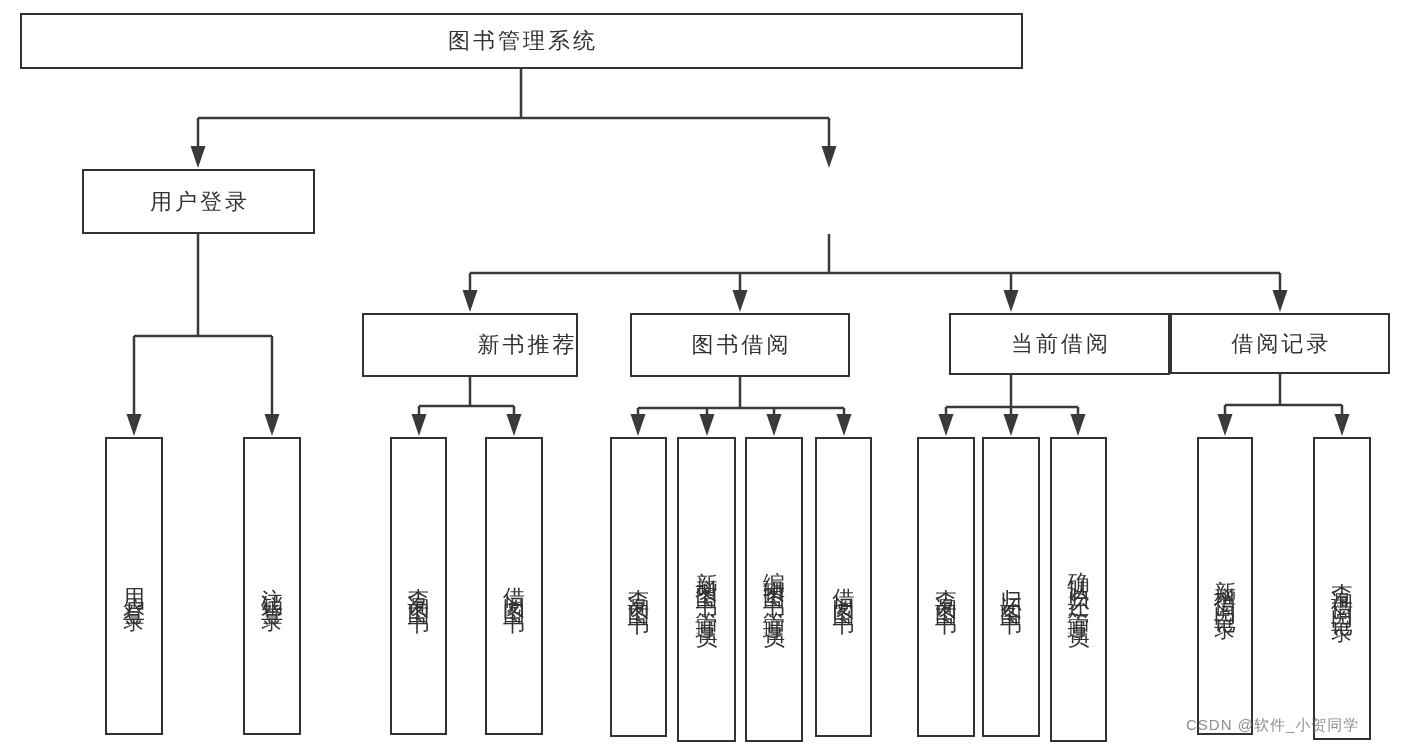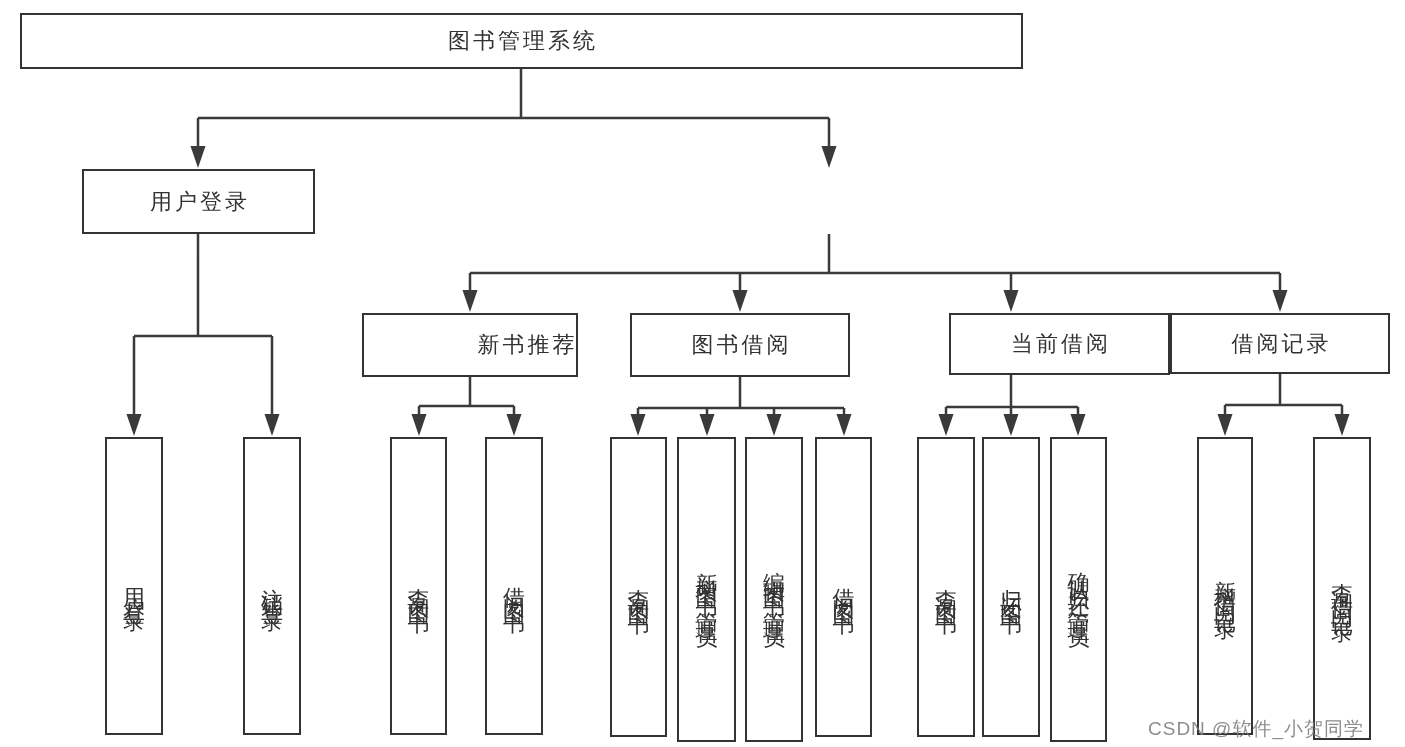--- a/index.html
+++ b/index.html
@@ -35,23 +35,23 @@
   }
   .leaf .v-label {
     writing-mode: vertical-rl;
     font-size: 22px;
     line-height: 1;
     letter-spacing: 8px;
     white-space: nowrap;
   }
   #watermark {
     position: absolute;
-    left: 1148px;
+    left: 1186px;
     top: 716px;
-    font-size: 19px;
+    font-size: 15px;
     color: rgba(125, 125, 125, 0.88);
     letter-spacing: 1px;
     white-space: nowrap;
     z-index: 5;
   }
   .cline { stroke: #3a3a3a; stroke-width: 2.5; fill: none; }
   .ahead { fill: #3a3a3a; stroke: none; }
 </style>
 </head>
 <body>

